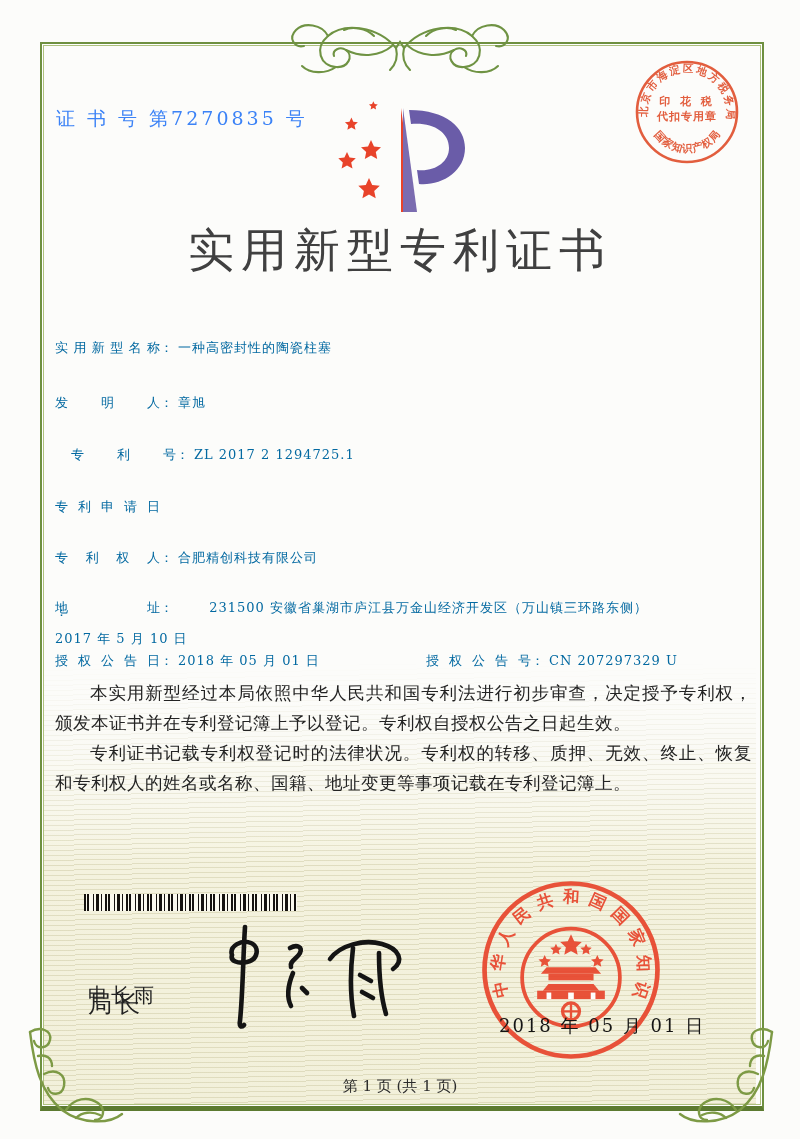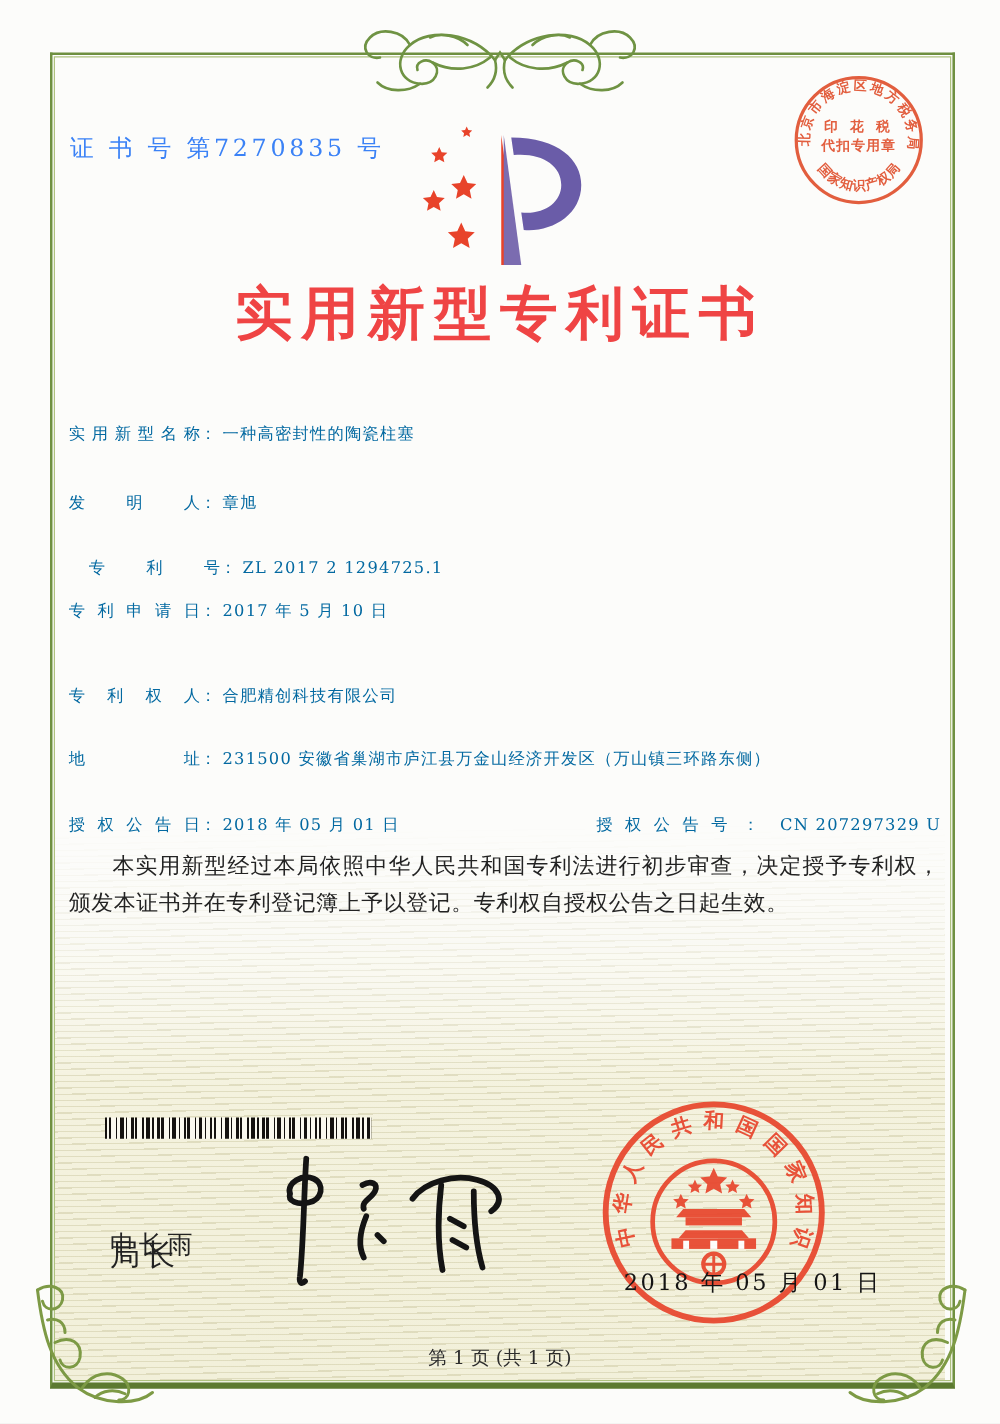--- a/index.html
+++ b/index.html
@@ -11,30 +11,30 @@
          box-shadow:inset 0 0 0 1px #ffffff, inset 0 0 0 2px #aec17e;}
   
   .guilloche{position:absolute;left:44px;top:660px;width:712px;height:444px;z-index:0;
     background:
       repeating-linear-gradient(179deg, rgba(178,172,122,0.30) 0 1px, rgba(0,0,0,0) 1px 5px),
       linear-gradient(180deg, rgba(244,242,222,0.0) 0,#f4f2de 210px,#f2f0da 100%);
     -webkit-mask-image:linear-gradient(180deg, rgba(0,0,0,0) 0, #000 200px);
     mask-image:linear-gradient(180deg, rgba(0,0,0,0) 0, #000 200px);}
   .layer{position:absolute;z-index:2;}
   .cert-no{left:56px;top:106px;font-size:19px;letter-spacing:3px;color:#3b82f6;}
-  .title{left:40px;top:220px;width:720px;text-align:center;font-size:46px;font-weight:bold;
-         letter-spacing:7px;color:#ef4444;}
+  .title{left:40px;top:220px;width:720px;text-align:center;font-size:46px;font-weight:normal;
+         letter-spacing:7px;color:#404040;}
   
   .frow{left:55px;width:700px;display:flex;align-items:flex-start;font-size:13px;line-height:27px;color:#0369a1;}
   .flabel{display:inline-block;width:105px;text-align:justify;text-align-last:justify;flex:0 0 105px;}
   .fcolon{flex:0 0 18px;}
   .fvalue{letter-spacing:1px;}
-  .addr-val{width:470px;}
+  .addr-val{width:470px;text-align:right;}
   .pairs{gap:0;}
-  .pair2{margin-left:84px;display:flex;gap:12px;}
+  .pair2{margin-left:33px;display:flex;}
   
   .bodytxt{left:55px;top:678px;width:697px;font-size:17.5px;line-height:30px;text-align:justify;color:#232323;}
   .bodytxt p{margin:0;text-indent:2em;letter-spacing:0.5px;}
   .barcode{left:84px;top:894px;width:213px;height:17px;
     background:repeating-linear-gradient(90deg,#14110e 0 2px,#faf8ee 2px 3px,#14110e 3px 5px,#faf8ee 5px 9px,
       #14110e 9px 10px,#faf8ee 10px 12px,#14110e 12px 15px,#faf8ee 15px 17px,#14110e 17px 18px,#faf8ee 18px 21px);}
   .director-title{left:88px;top:940px;font-size:24px;letter-spacing:4px;color:#222;
       font-family:"DejaVu Sans","Liberation Sans",sans-serif;margin-top:48px;}
   .director-name{left:88px;top:982px;font-size:20px;letter-spacing:3px;color:#222;
       font-family:"DejaVu Sans","Liberation Sans",sans-serif;text-align:center;}
@@ -115,21 +115,21 @@
   <div class="layer frow" style="top:389px;">
     <span class="flabel">发明人</span>
       <span class="fcolon">：</span>
     <span class="fvalue">章旭</span>
   </div>
   <div class="layer frow" style="top:441px;margin-left:16px;">
     <span class="flabel">专利号</span>
       <span class="fcolon">：</span>
     <span class="fvalue">ZL 2017 2 1294725.1</span>
   </div>
-  <div class="layer frow" style="top:476px;">
+  <div class="layer frow" style="top:493px;flex-direction:column;">
     <span class="flabel">专利申请日</span>
       <span class="fcolon">：</span>
     <span class="fvalue">2017 年 5 月 10 日</span>
   </div>
   <div class="layer frow" style="top:544px;">
     <span class="flabel">专利权人</span>
       <span class="fcolon">：</span>
     <span class="fvalue">合肥精创科技有限公司</span>
   </div>
   <div class="layer frow" style="top:594px;">
@@ -143,20 +143,21 @@
     <span class="fvalue" style="width:215px;">2018 年 05 月 01 日</span>
     <span class="pair2">
       <span class="flabel">授权公告号</span>
         <span class="fcolon">：</span>
       <span class="fvalue">CN 207297329 U</span>
     </span>
   </div>
 
   <div class="layer bodytxt">
     <p>本实用新型经过本局依照中华人民共和国专利法进行初步审查，决定授予专利权，颁发本证书并在专利登记簿上予以登记。专利权自授权公告之日起生效。</p>
+    <p>专利证书记载专利权登记时的法律状况。专利权的转移、质押、无效、终止、恢复和专利权人的姓名或名称、国籍、地址变更等事项记载在专利登记簿上。</p>
   </div>
 
   <div class="layer barcode"></div>
 
   <div class="layer director-title">局长</div>
   <div class="layer director-name">申长雨</div>
 
   <svg class="layer" style="left:202px;top:915px;" width="212" height="118" viewBox="0 0 212 118">
     <g stroke="#141414" fill="none" stroke-width="4.6" stroke-linecap="round" stroke-linejoin="round">
       <path d="M30 40 C27 31 40 24 49 28 C58 32 56 45 45 47 C36 49 28 46 30 40"></path>

